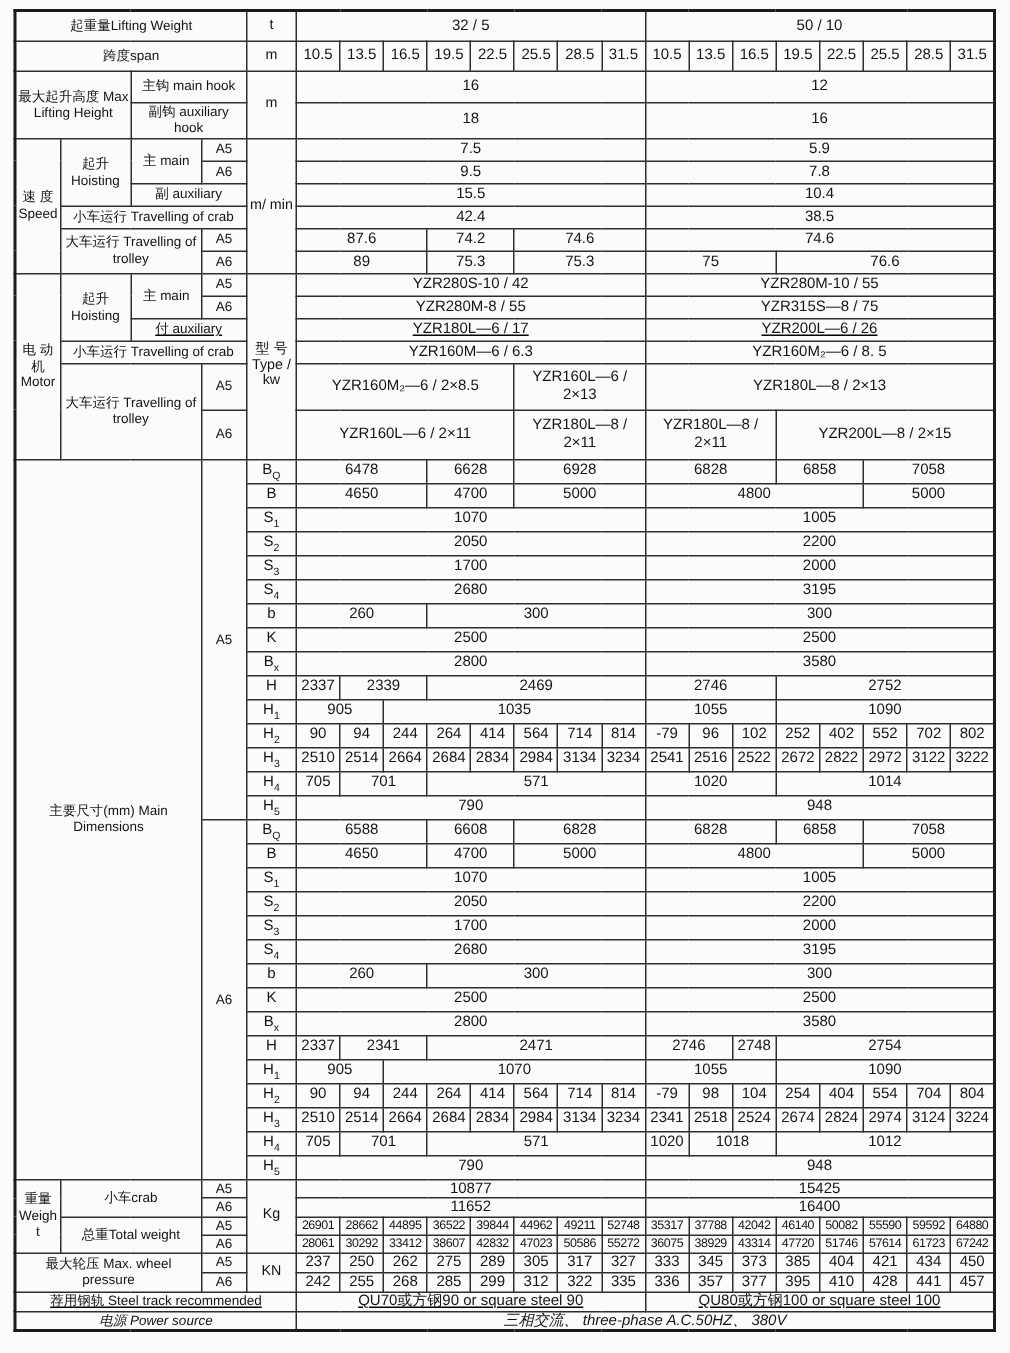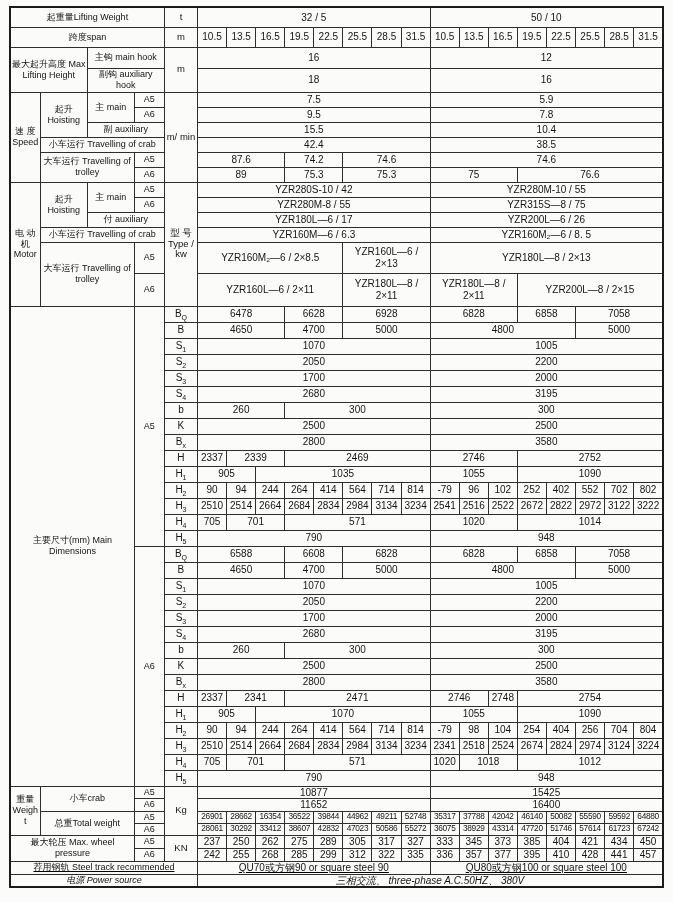--- a/index.html
+++ b/index.html
@@ -140,21 +140,21 @@
           <td class="lab">A5</td>
           <td rowspan="6" class="unit">型 号 Type / kw</td>
           <td colspan="8" class="dat">YZR280S-10 / 42</td>
           <td colspan="8" class="dat">YZR280M-10 / 55</td>
         </tr>
         <tr style="height: 15px;">
           <td class="lab">A6</td>
           <td colspan="8" class="dat">YZR280M-8 / 55</td>
           <td colspan="8" class="dat">YZR315S—8 / 75</td>
         </tr>
-        <tr style="height: 15px;">
+        <tr style="height: 15px; text-decoration: underline;">
           <td colspan="2" class="lab">付 auxiliary</td>
           <td colspan="8" class="dat">YZR180L—6 / 17</td>
           <td colspan="8" class="dat">YZR200L—6 / 26</td>
         </tr>
         <tr style="height: 15px;">
           <td colspan="3" class="lab">小车运行 Travelling of crab</td>
           <td colspan="8" class="dat">YZR160M—6 / 6.3</td>
           <td colspan="8" class="dat">YZR160M₂—6 / 8. 5</td>
         </tr>
         <tr style="height: 31px;">
@@ -370,21 +370,21 @@
           <td class="dat">264</td>
           <td class="dat">414</td>
           <td class="dat">564</td>
           <td class="dat">714</td>
           <td class="dat">814</td>
           <td class="dat">-79</td>
           <td class="dat">98</td>
           <td class="dat">104</td>
           <td class="dat">254</td>
           <td class="dat">404</td>
-          <td class="dat">256</td>
+          <td class="dat">554</td>
           <td class="dat">704</td>
           <td class="dat">804</td>
         </tr>
         <tr style="height: 16px;">
           <td class="par">H<sub>3</sub></td>
           <td class="dat">2510</td>
           <td class="dat">2514</td>
           <td class="dat">2664</td>
           <td class="dat">2684</td>
           <td class="dat">2834</td>
@@ -425,21 +425,21 @@
         <tr style="height: 12px;">
           <td class="lab">A6</td>
           <td colspan="8" class="dat">11652</td>
           <td colspan="8" class="dat">16400</td>
         </tr>
         <tr style="height: 12px;">
           <td colspan="2" rowspan="2" class="lab">总重Total weight</td>
           <td class="lab">A5</td>
           <td class="dat tiny">26901</td>
           <td class="dat tiny">28662</td>
-          <td class="dat tiny">16354</td>
+          <td class="dat tiny">44895</td>
           <td class="dat tiny">36522</td>
           <td class="dat tiny">39844</td>
           <td class="dat tiny">44962</td>
           <td class="dat tiny">49211</td>
           <td class="dat tiny">52748</td>
           <td class="dat tiny">35317</td>
           <td class="dat tiny">37788</td>
           <td class="dat tiny">42042</td>
           <td class="dat tiny">46140</td>
           <td class="dat tiny">50082</td>

